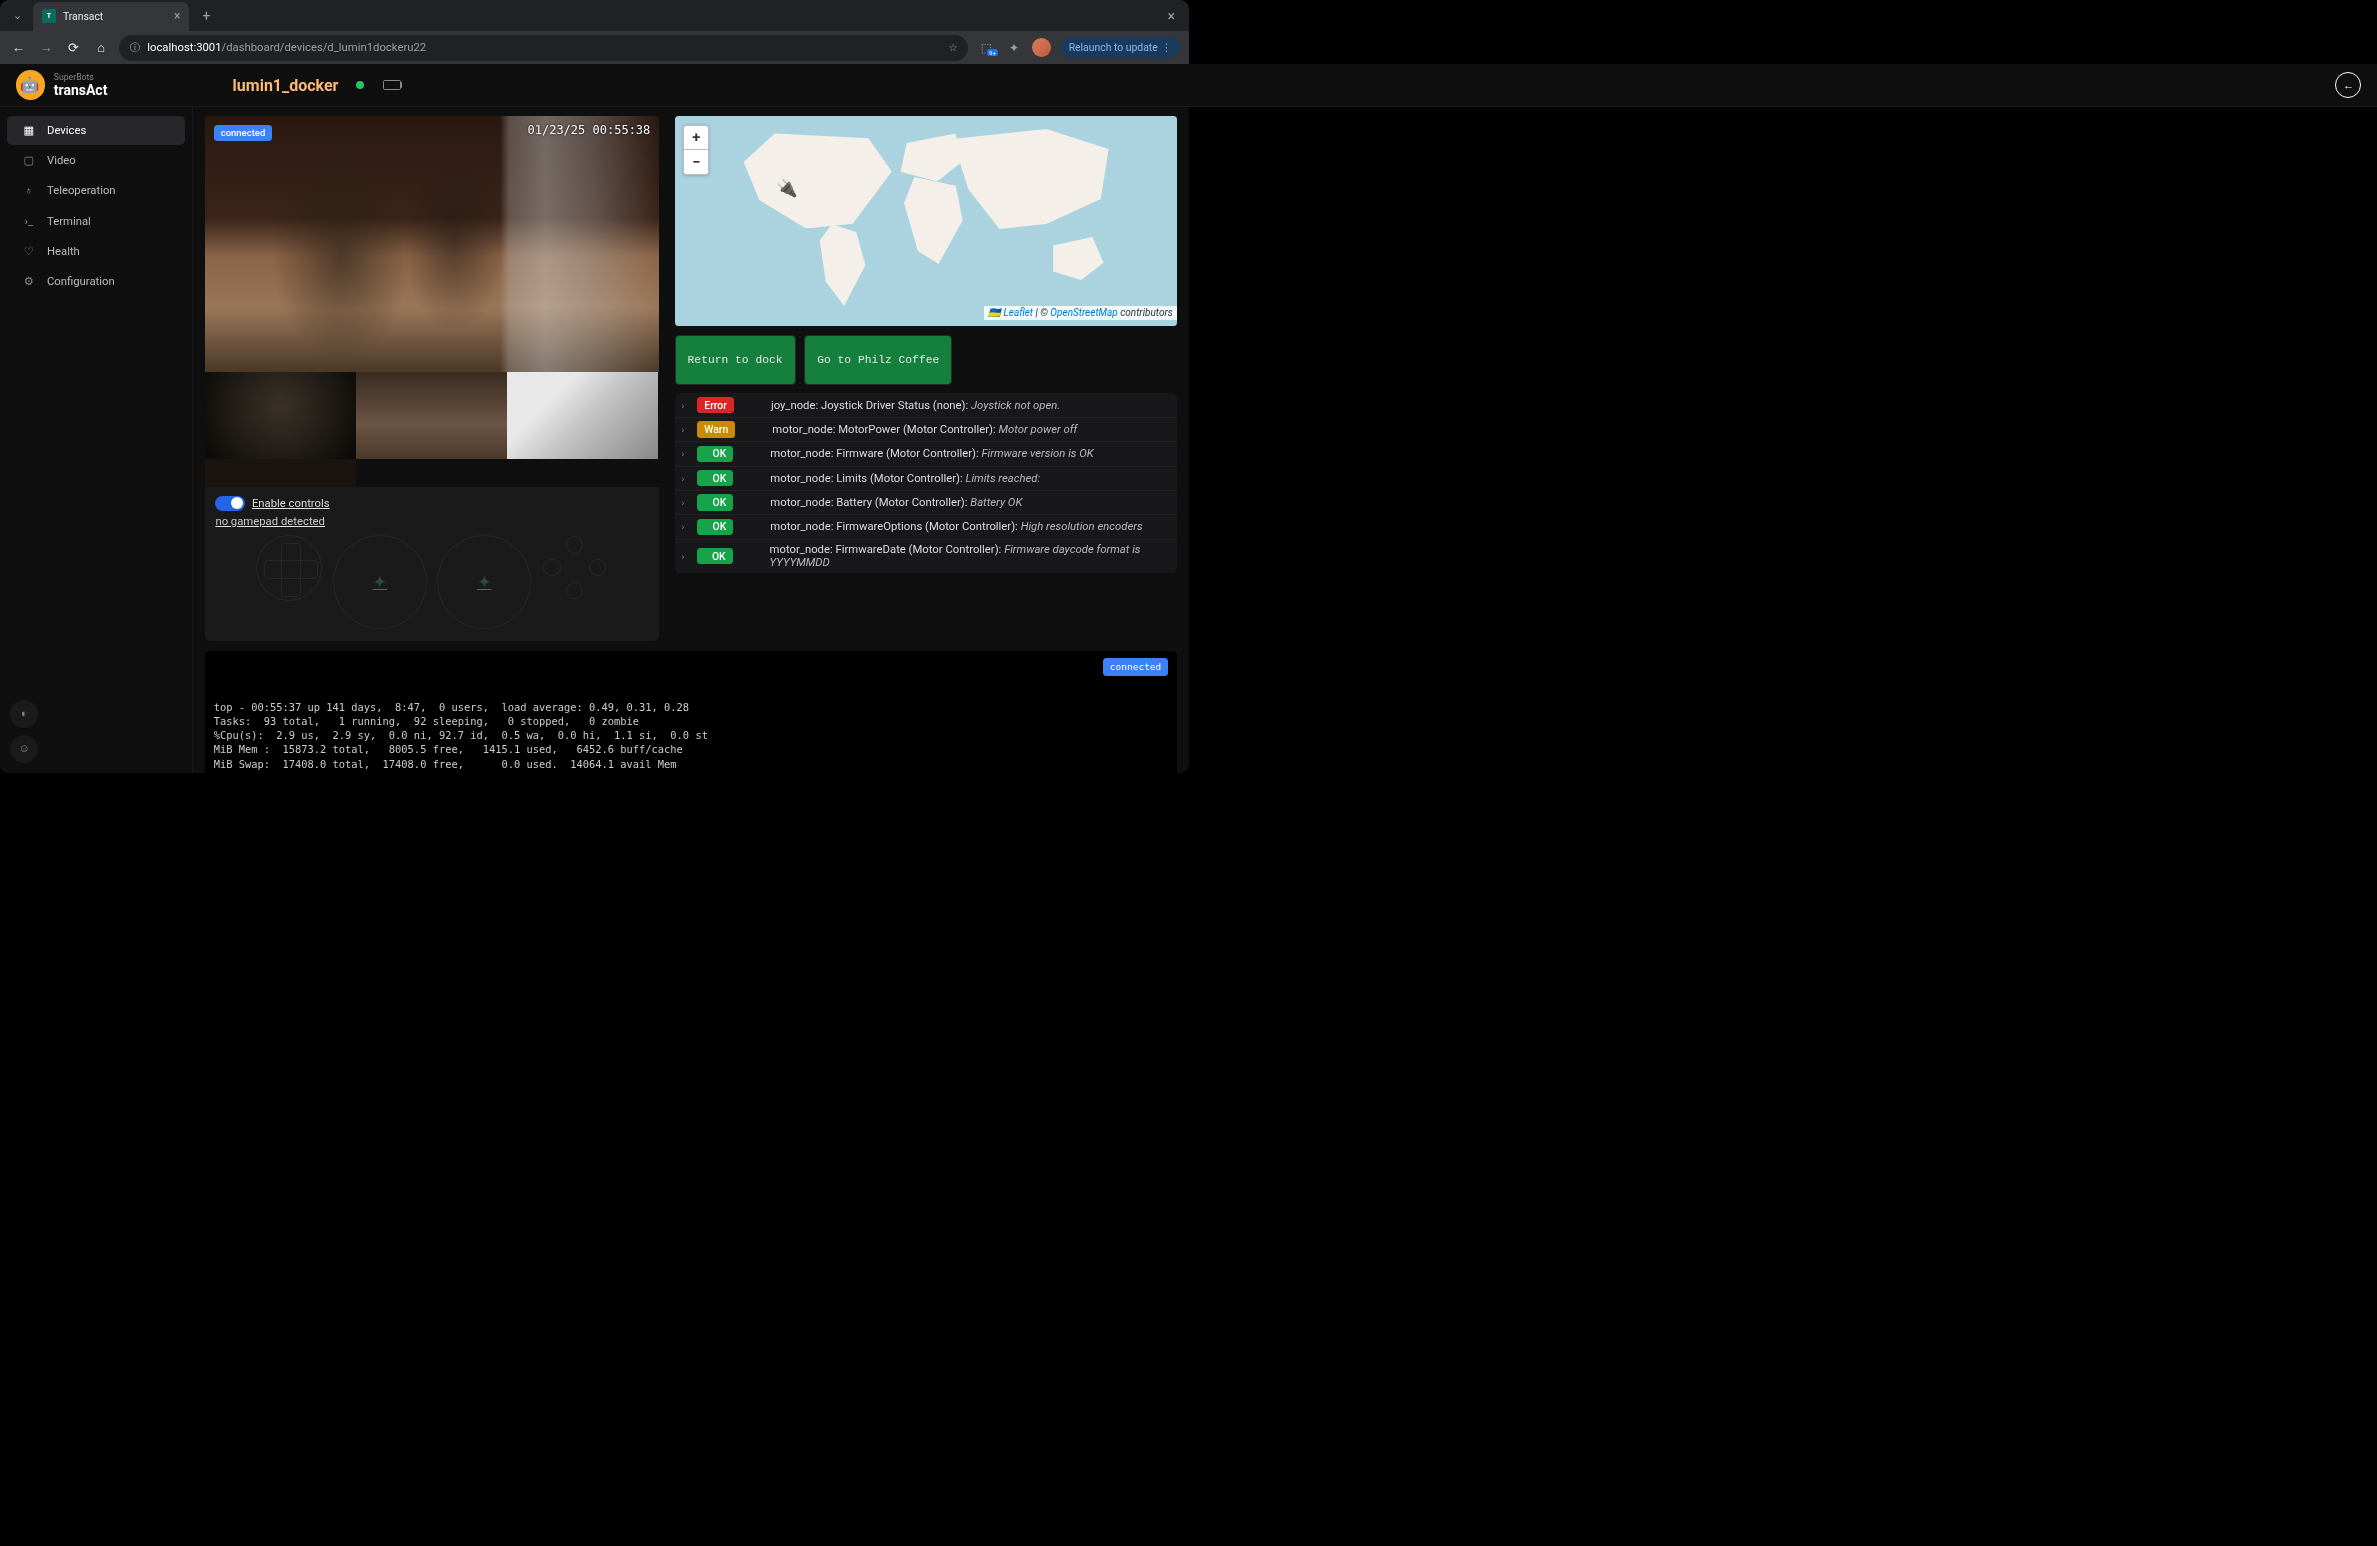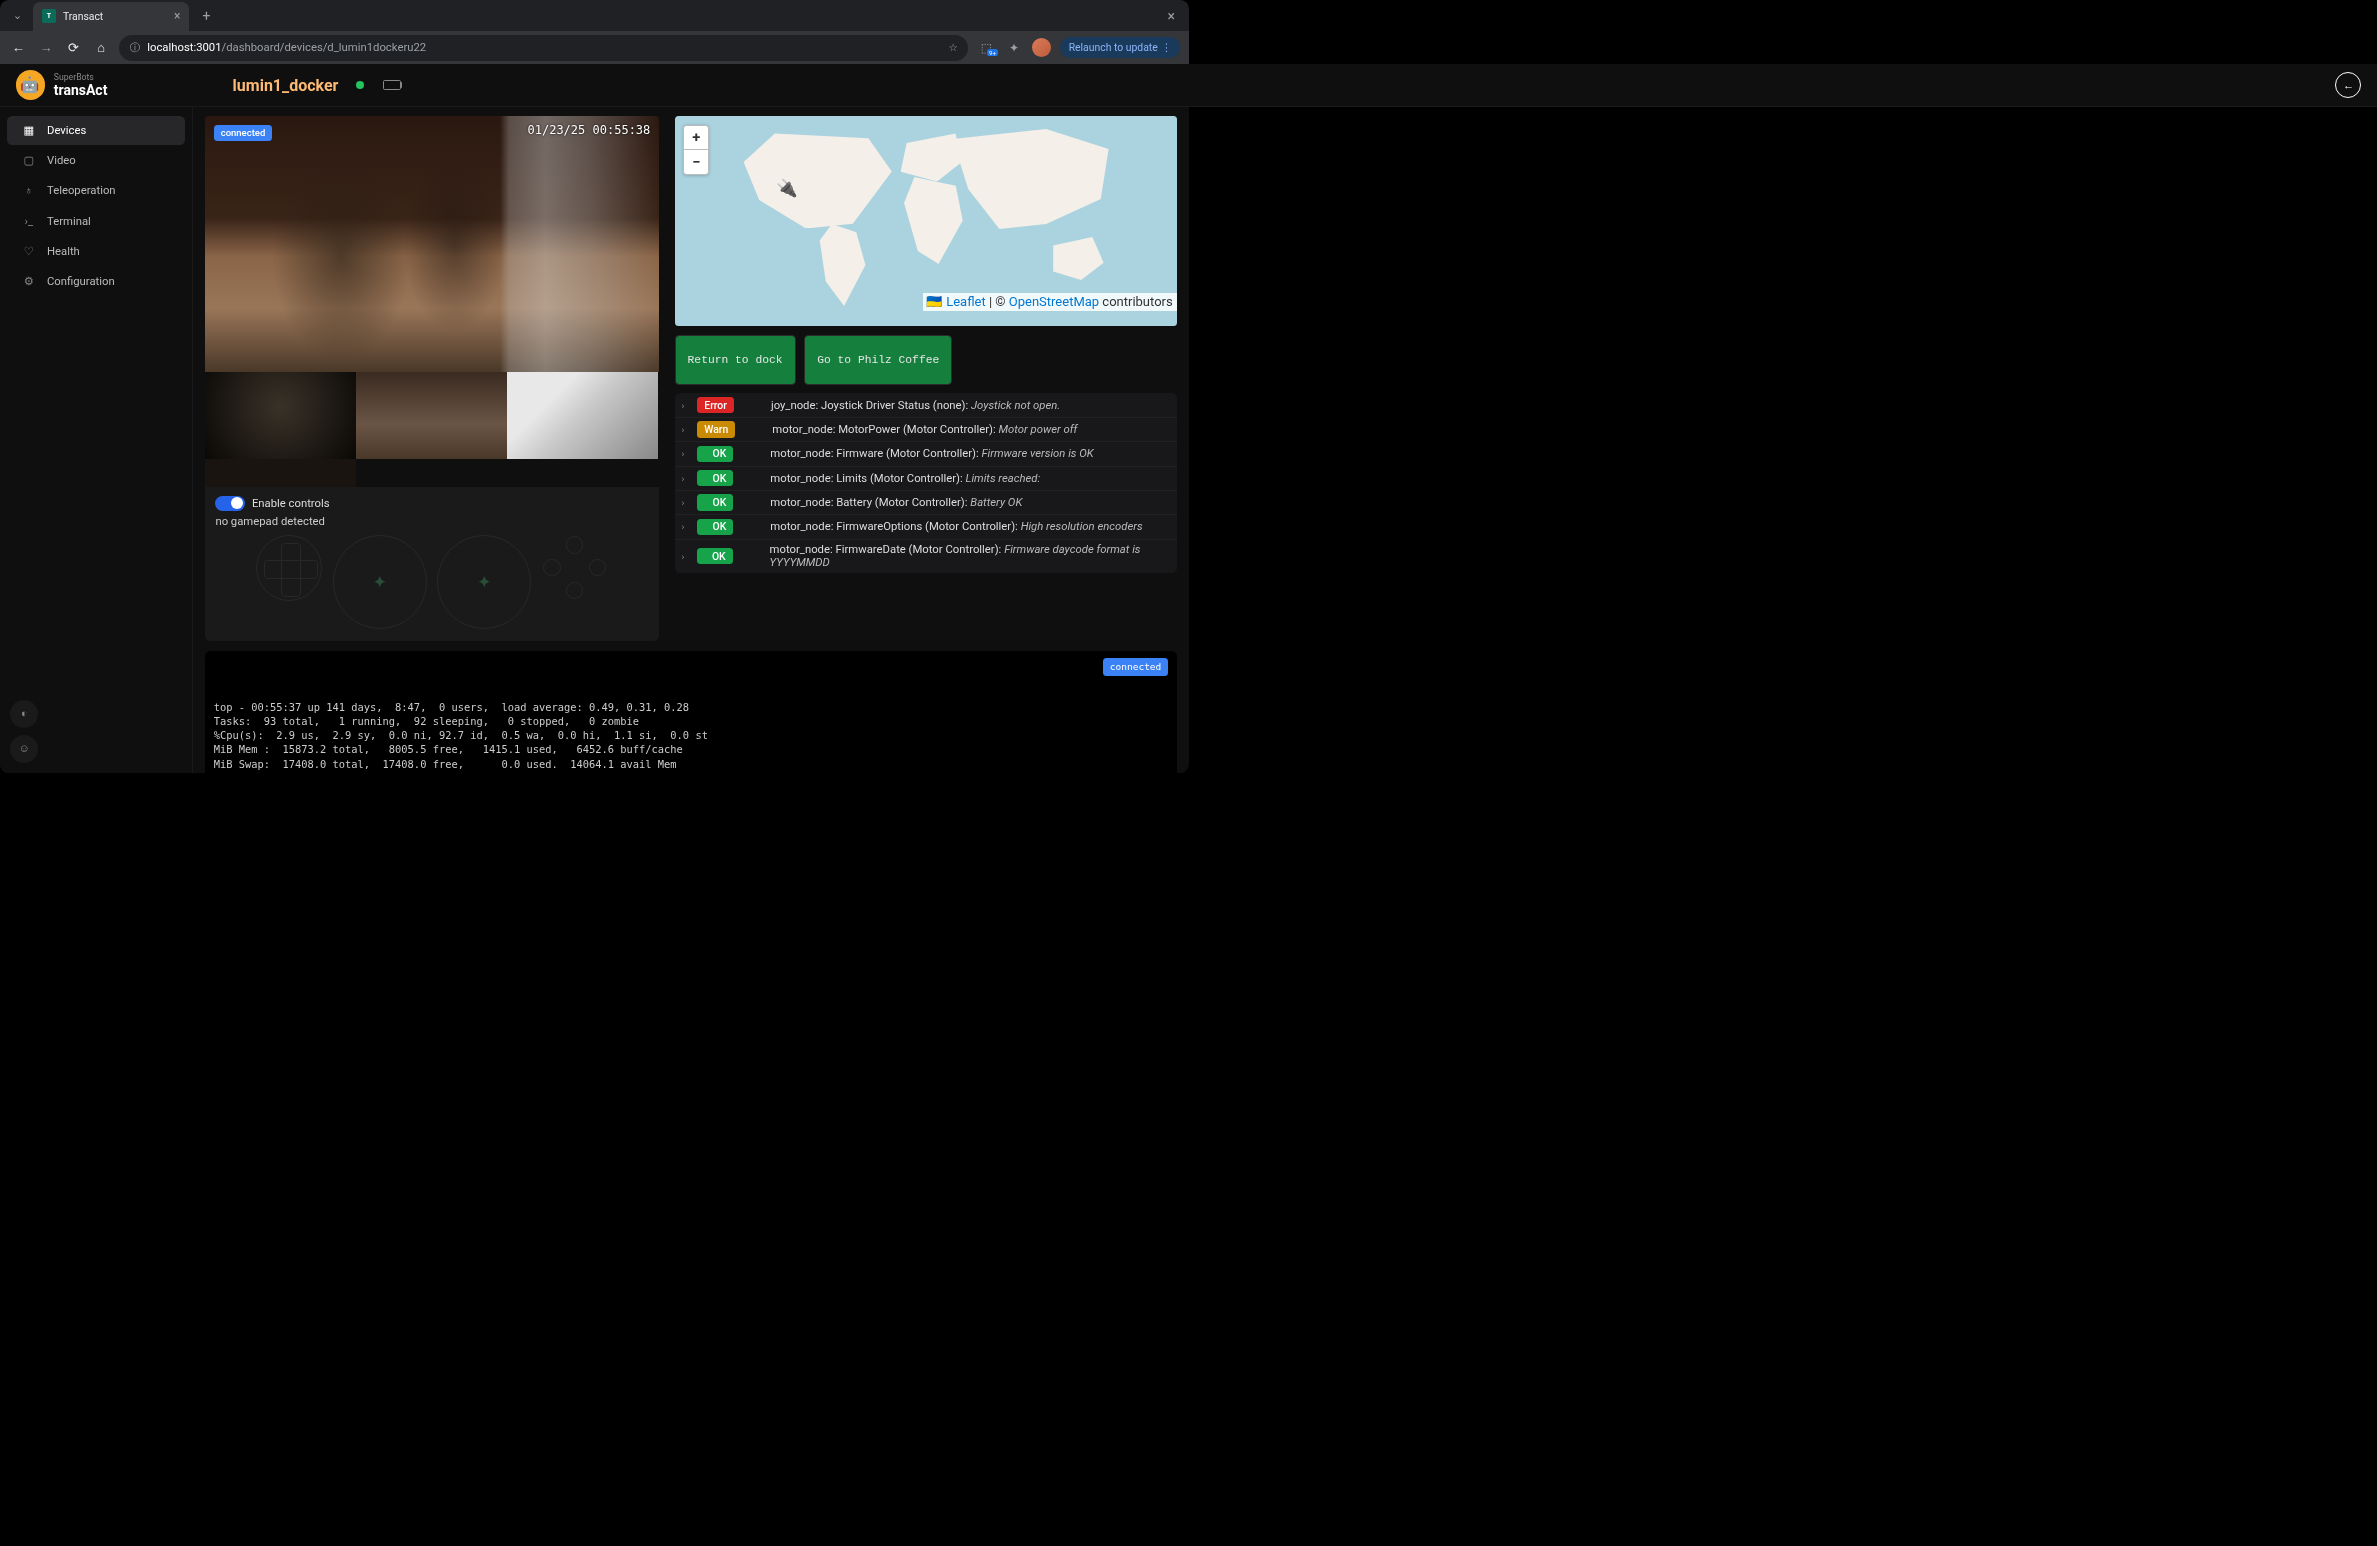--- a/index.html
+++ b/index.html
@@ -63,21 +63,21 @@
 }
 .conn-badge { position:absolute; top:8.7px; left:8.7px; background:#3b82f6; color:#fff; font-size:9.5px; padding:2.6px 7px; border-radius:3.5px; font-weight:500; }
 .video-ts { position:absolute; top:7px; right:8.7px; color:#fff; font-size:12px; font-family:monospace; font-weight:400; text-shadow:0 0 2.6px #000; }
 .thumbs { display:flex; }
 .thumb { width:151px; height:87px; background:#1a1410; }
 .thumb1 { background:radial-gradient(circle at 50% 40%,#3a3228,#0a0806); }
 .thumb2 { background:linear-gradient(180deg,#3a2a20,#6a5545 60%,#4a3828); }
 .thumb3 { background:linear-gradient(135deg,#e8e8e8 30%,#c8c8c8 50%,#888); }
 .thumb4 { width:151px; height:28px; background:#1a1410; }
 
-.controls-box { background:#1a1a1b; border-radius:0 0 5.2px 5.2px; padding:8.7px 10.4px 12px; margin-top:0; }
+.controls-box { background:#1a1a1b; border-radius:0 0 5.2px 5.2px; padding:8.7px 10.4px 12px; margin-top:0;text-decoration:underline; }
 .toggle-row { display:flex; align-items:center; gap:7px; margin-bottom:3.5px; }
 .toggle { width:29.5px; height:15.6px; background:#2563eb; border-radius:7.8px; position:relative; }
 .toggle::after { content:""; position:absolute; right:1.7px; top:1.7px; width:12px; height:12px; background:#fff; border-radius:50%; }
 .ctrl-label { font-size:11.3px; color:#ddd; }
 .gamepad-msg { font-size:11.3px; color:#ccc; margin-bottom:7px; }
 .gamepad-viz { display:flex; gap:10.4px; justify-content:center; opacity:0.35; }
 .dpad,.stick,.btns { border:0.9px solid #444; border-radius:50%; }
 .dpad { width:66px; height:66px; position:relative; }
 .dpad::before,.dpad::after { content:""; position:absolute; background:transparent; border:0.9px solid #444; }
 .dpad::before { left:24px; top:7px; width:17.4px; height:52px; border-radius:3.5px; }
@@ -94,21 +94,21 @@
 .l-na { top:17.4px; left:69px; width:156px; height:95px; clip-path:polygon(20% 0,80% 5%,95% 40%,70% 95%,40% 100%,10% 70%,0 30%); }
 .l-sa { top:108px; left:139px; width:61px; height:82px; clip-path:polygon(30% 0,70% 10%,85% 50%,50% 100%,20% 70%,10% 20%); }
 .l-eu { top:17.4px; left:226px; width:61px; height:48px; clip-path:polygon(10% 20%,90% 0,100% 60%,60% 100%,0 80%); }
 .l-af { top:61px; left:226px; width:69px; height:87px; clip-path:polygon(20% 0,80% 10%,90% 50%,55% 100%,25% 85%,5% 30%); }
 .l-as { top:13px; left:278px; width:156px; height:100px; clip-path:polygon(0 10%,60% 0,100% 20%,95% 70%,60% 95%,30% 100%,10% 60%); }
 .l-au { top:121px; left:373px; width:56px; height:43px; clip-path:polygon(10% 20%,80% 0,100% 60%,60% 100%,10% 80%); }
 .map-zoom { position:absolute; top:8.7px; left:8.7px; background:#fff; border-radius:3.5px; border:0.9px solid #bbb; box-shadow:0 0.9px 3.5px rgba(0,0,0,0.2); }
 .map-zoom div { width:24px; height:24px; display:flex; align-items:center; justify-content:center; color:#333; font-size:14.8px; font-weight:bold; }
 .map-zoom div:first-child { border-bottom:0.9px solid #bbb; }
 .map-marker { position:absolute; top:62px; left:102px; font-size:17.4px; color:#222; }
-.map-attr { position:absolute; bottom:15px; right:0; background:rgba(255,255,255,0.85); color:#333; font-size:13px; padding:1.7px 4.3px; }
+.map-attr { position:absolute; bottom:6px; right:0; background:rgba(255,255,255,0.85); color:#333; font-size:10px; padding:1.7px 4.3px;font-style:italic; }
 .map-attr a { color:#0078d4; text-decoration:none; }
 
 .action-btns { display:flex; gap:8.7px; }
 .act-btn { background:#15803d; border:0.9px solid #2a2a2d; color:#e5e5e5; padding:18px 12px; border-radius:4.3px; font-size:11.3px;font-family:Liberation Mono, monospace; }
 
 .diag { background:#18181b; border-radius:5.2px; }
 .diag-row { display:flex; align-items:center; gap:7px; padding:3.5px 7px; font-size:11.3px; }
 .diag-row:not(:last-child) { border-bottom:0.9px solid #222; }
 .chev { color:#888; font-size:9.5px; width:8.7px; }
 .badge { padding:1.7px 7px; border-radius:3.5px; font-size:10.4px; font-weight:500; min-width:36px; text-align:right; }

